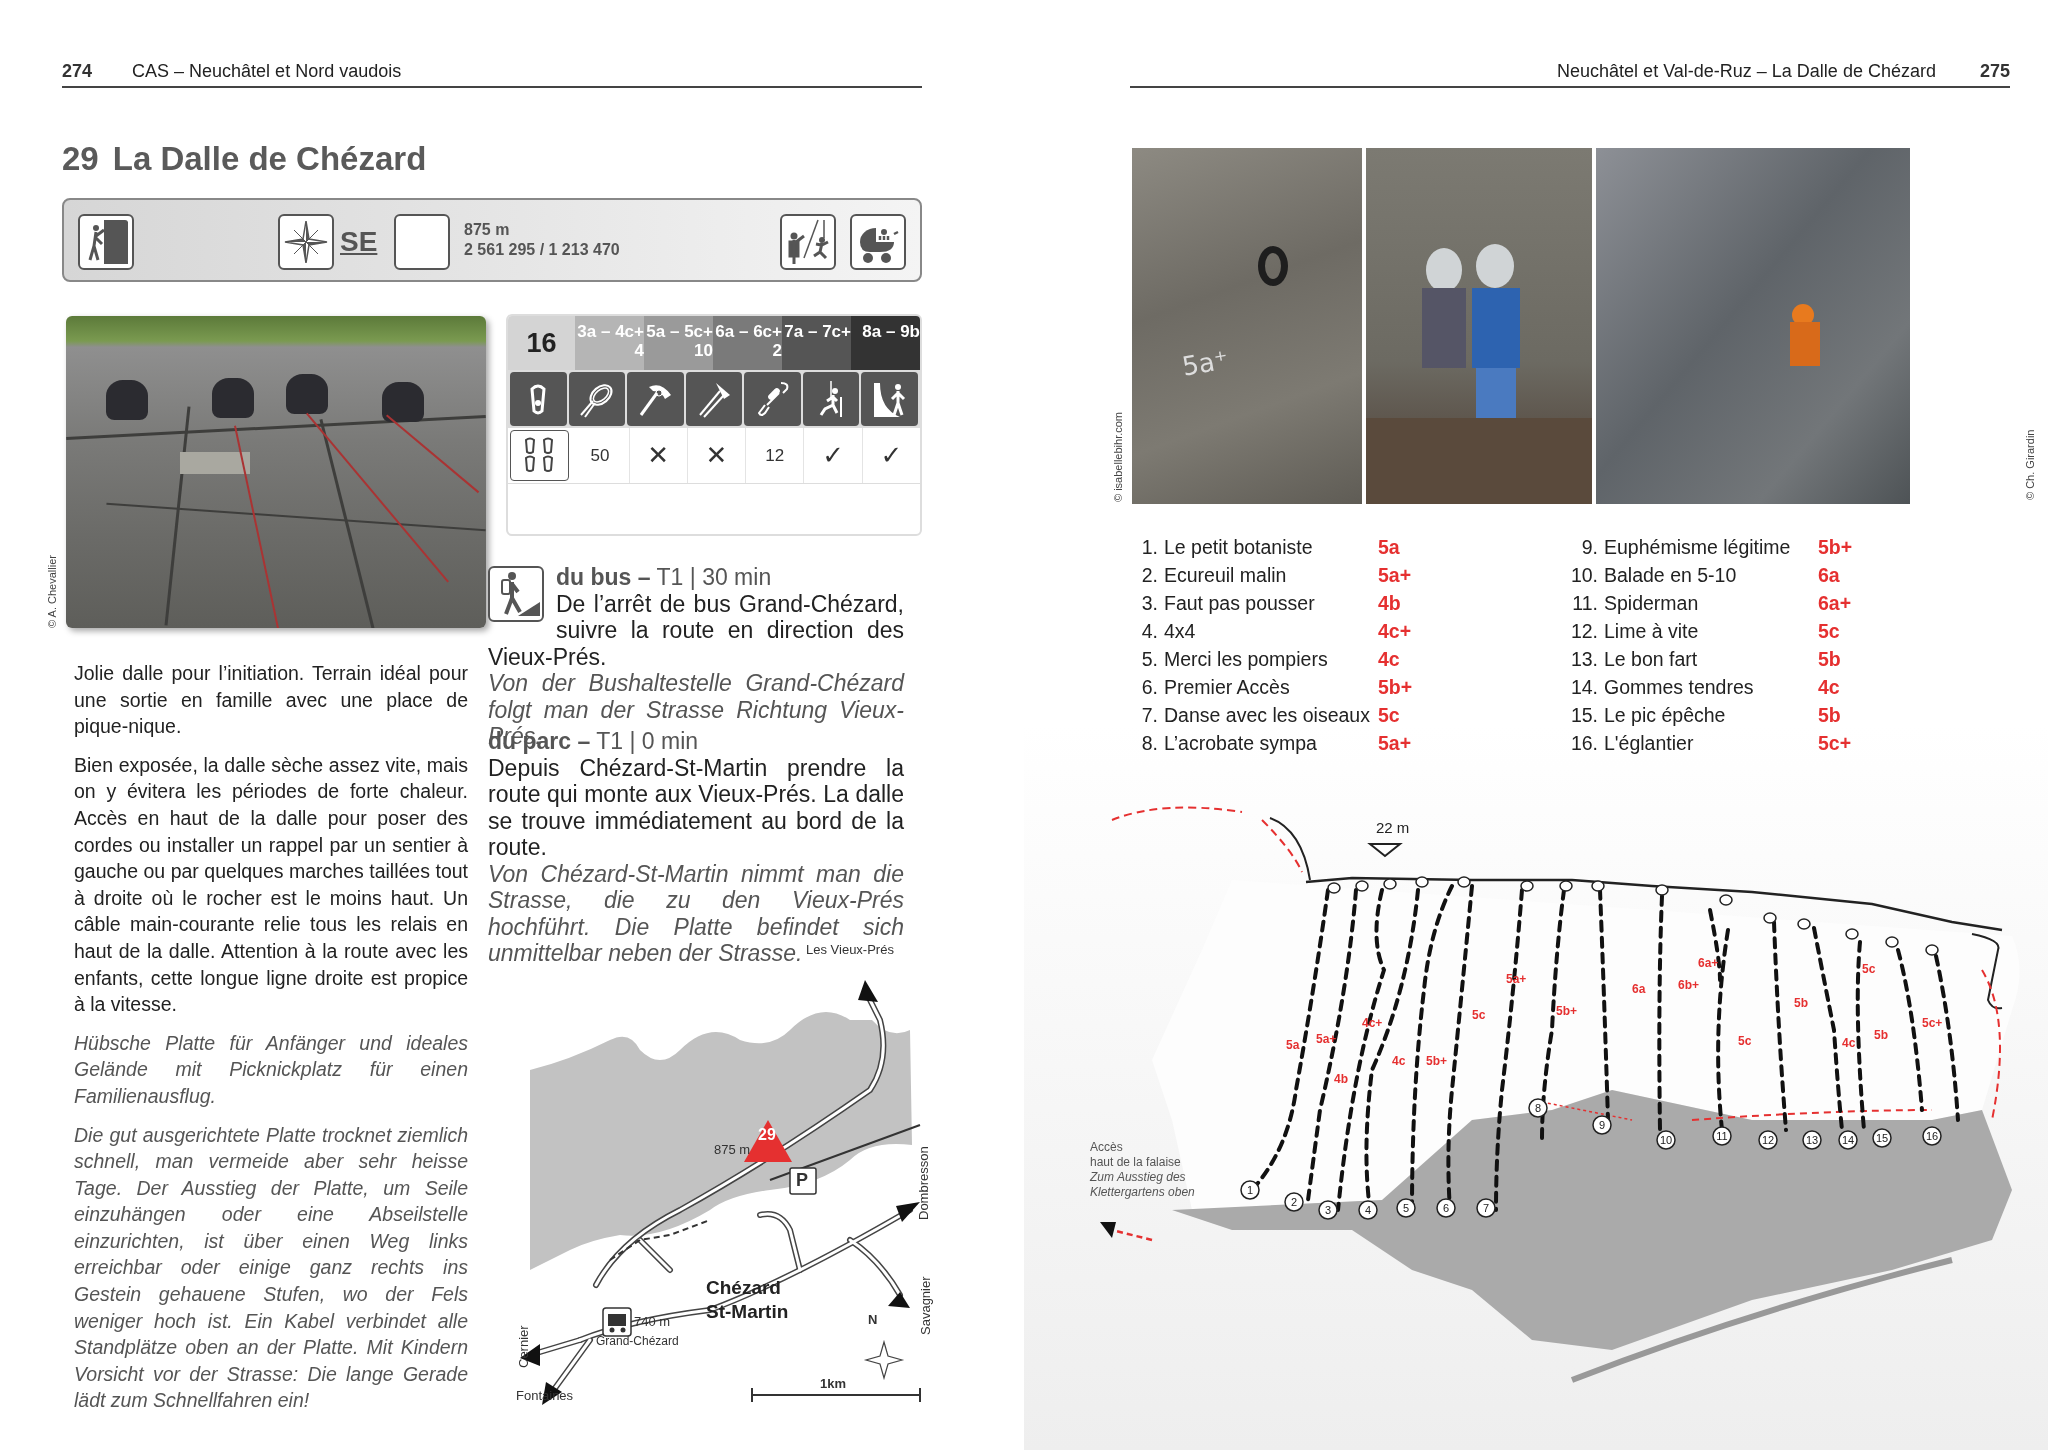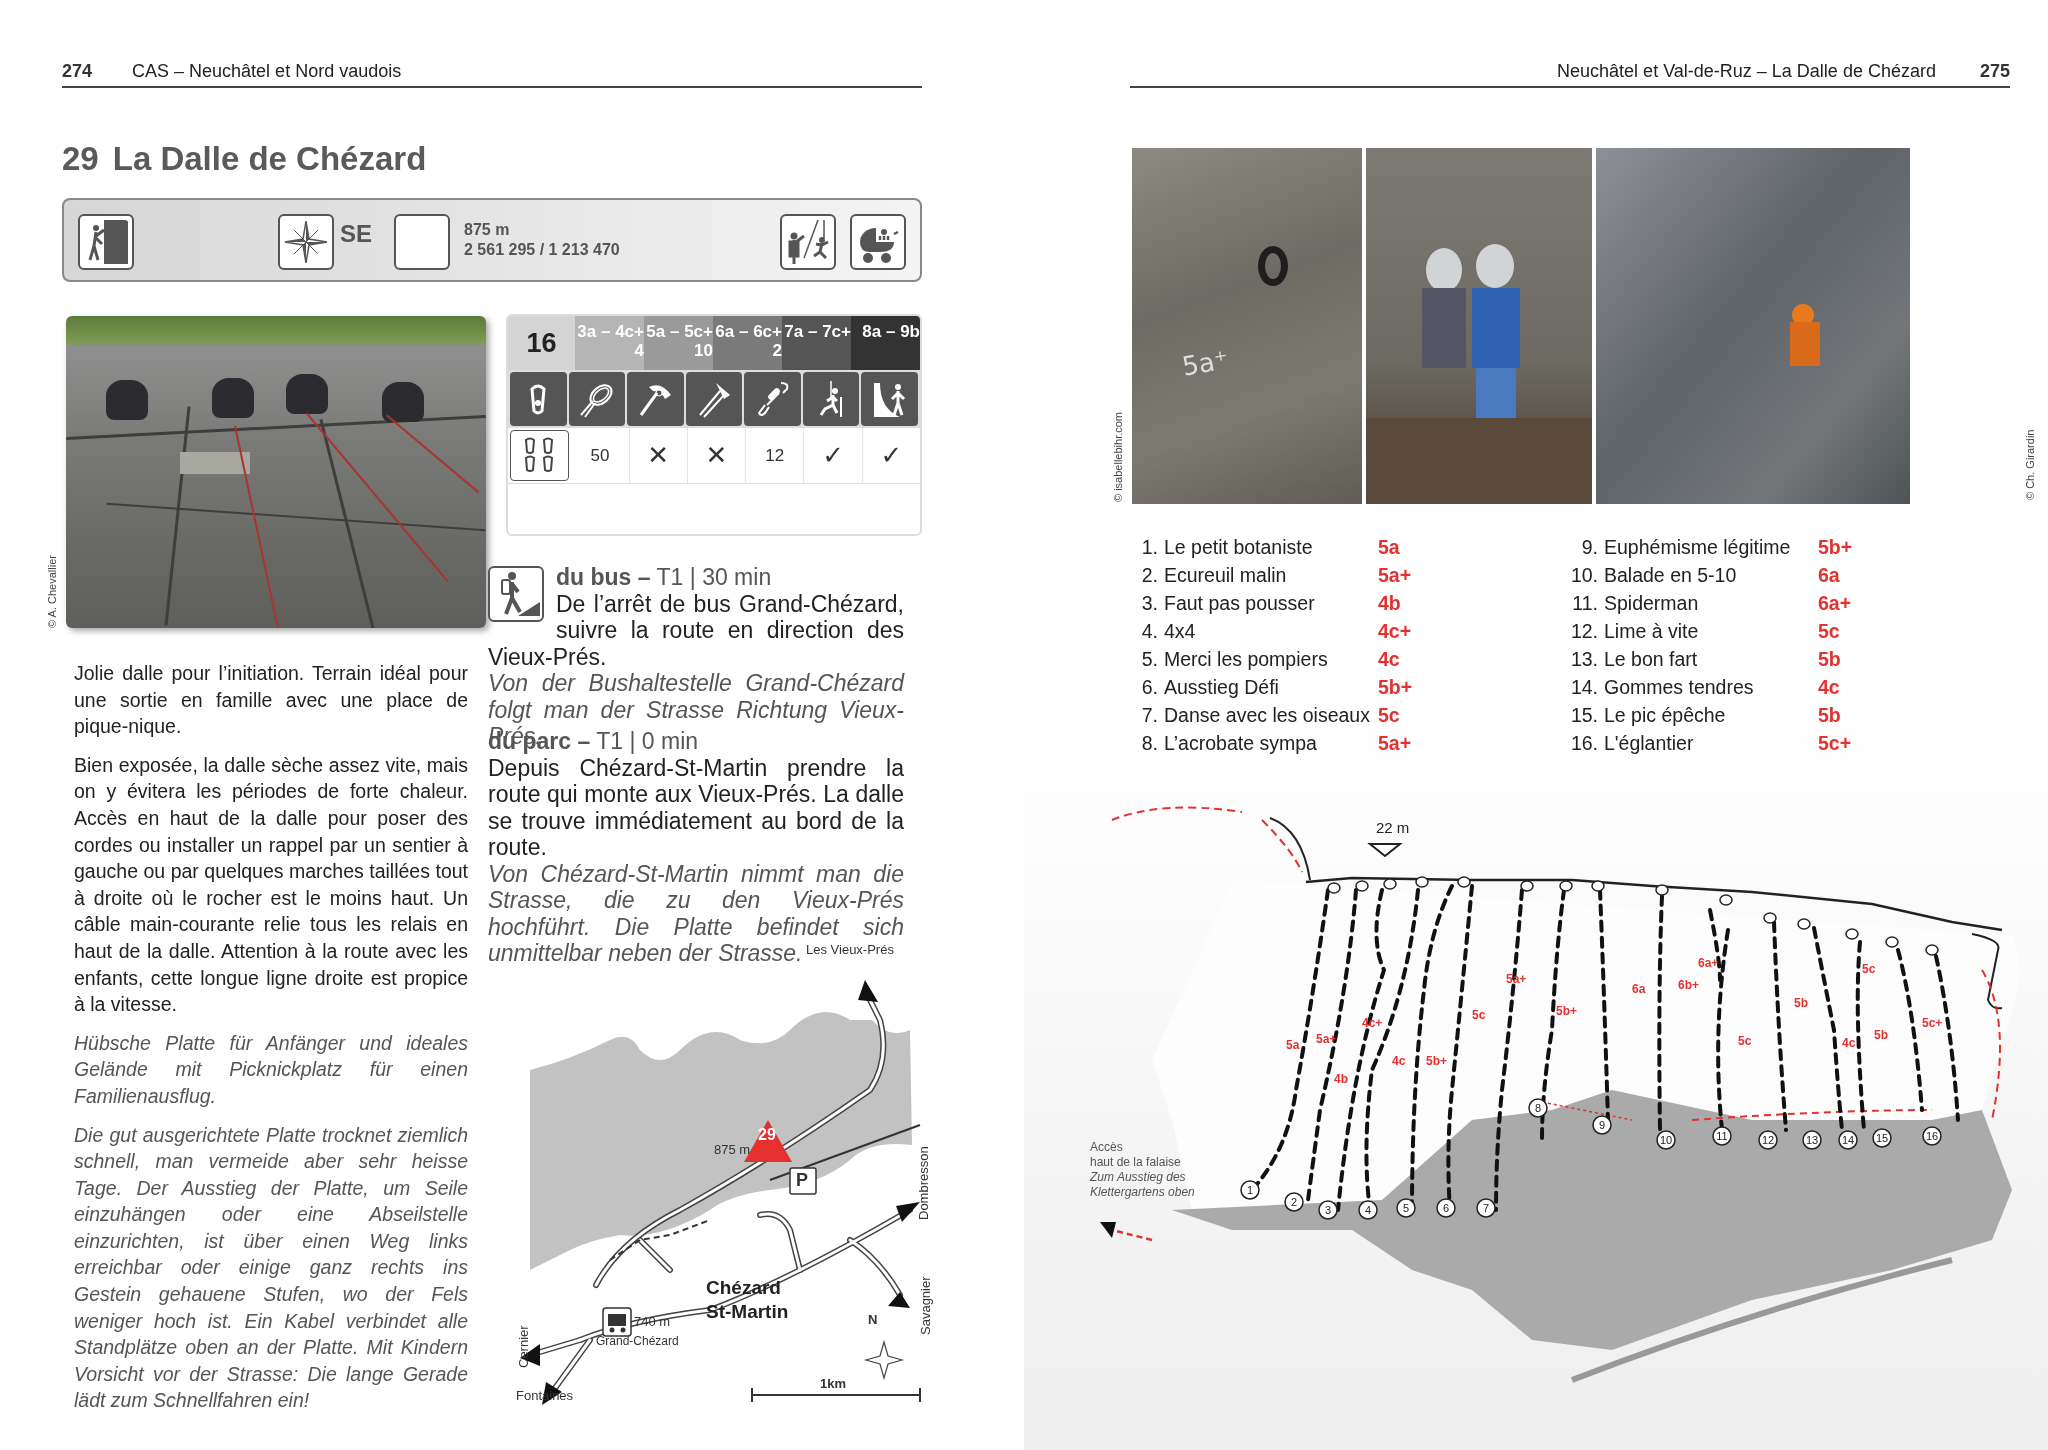--- a/index.html
+++ b/index.html
@@ -14,21 +14,21 @@
   .page-num { font-weight: bold; color: #333; }
   .page-left .page-num { margin-right: 40px; }
   .page-right .page-num { margin-left: 44px; }
 
   .route-title { position: absolute; left: 62px; top: 140px; font-size: 33px; font-weight: bold; color: #5a5a5a; }
   .route-title .num { margin-right: 14px; }
 
   .info-bar { position: absolute; left: 62px; top: 198px; width: 860px; height: 84px; border: 2px solid #888; border-radius: 8px; background: linear-gradient(to right, #d6d6d6, #f4f4f4); }
   .ib-icon { position: absolute; top: 14px; width: 56px; height: 56px; border: 2px solid #555; border-radius: 6px; background: #fff; display: flex; align-items: center; justify-content: center; }
   .ib-icon svg { width: 48px; height: 48px; }
-  .ib-text-se { position: absolute; left: 276px; top: 20px; font-weight: bold; font-size: 24px; color: #555; }
+  .ib-text-se { position: absolute; left: 276px; top: 26px; font-weight: bold; font-size: 28px; color: #555; text-decoration: underline; }
   .ib-meta { position: absolute; left: 400px; top: 20px; font-size: 16px; font-weight: bold; color: #555; line-height: 20px; }
 
   .photo { position: absolute; overflow: hidden; }
   .photo-main { left: 66px; top: 316px; width: 420px; height: 312px; border-radius: 6px; box-shadow: 3px 3px 6px rgba(0,0,0,0.35); background:
       linear-gradient(180deg, #5c7a3a 0%, #7a9a50 8%, #8f8f8f 10%, #7a7a78 40%, #6b6b68 70%, #5e5e5a 100%); }
   .photo-main .crack { position: absolute; background: #3e3e3c; }
   .climber { position: absolute; width: 42px; height: 40px; background: #2b2b30; border-radius: 40% 40% 20% 20%; }
   .rope { position: absolute; width: 2px; background: #a33; transform-origin: top left; }
   .credit { position: absolute; font-size: 11px; color: #444; transform: rotate(-90deg); transform-origin: left top; white-space: nowrap; }
 
@@ -380,21 +380,21 @@
         <span style="width:214px">4x4</span>
         <span class="g">4c+</span>
       </div>
     <div class="row">
         <span class="n" style="width:28px">5.</span>
         <span style="width:214px">Merci les pompiers</span>
         <span class="g">4c</span>
       </div>
     <div class="row">
         <span class="n" style="width:28px">6.</span>
-        <span style="width:214px">Ausstieg Défi</span>
+        <span style="width:214px">Premier Accès</span>
         <span class="g">5b+</span>
       </div>
     <div class="row">
         <span class="n" style="width:28px">7.</span>
         <span style="width:214px">Danse avec les oiseaux</span>
         <span class="g">5c</span>
       </div>
     <div class="row">
         <span class="n" style="width:28px">8.</span>
         <span style="width:214px">L’acrobate sympa</span>

